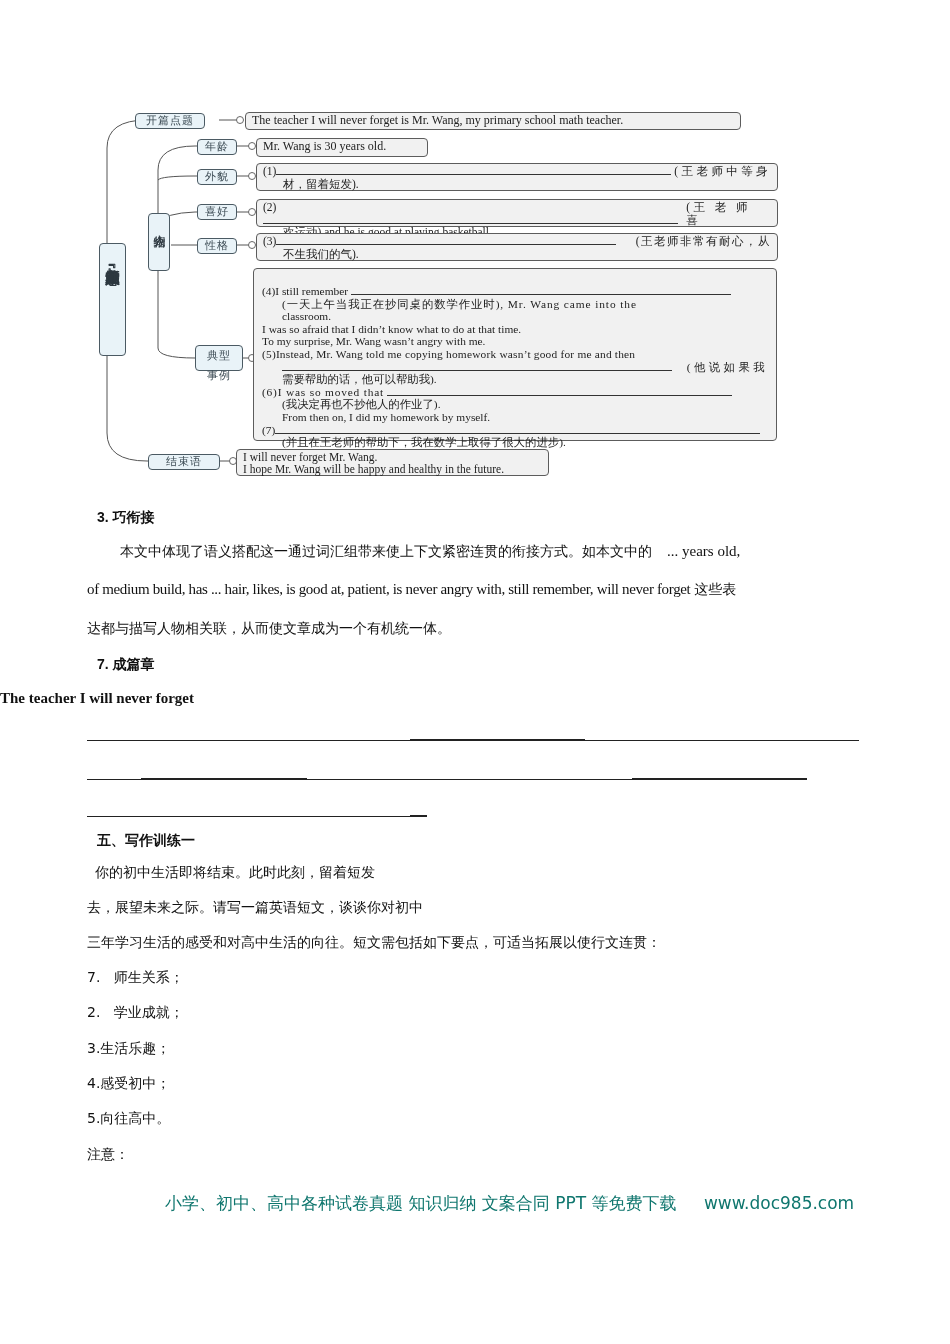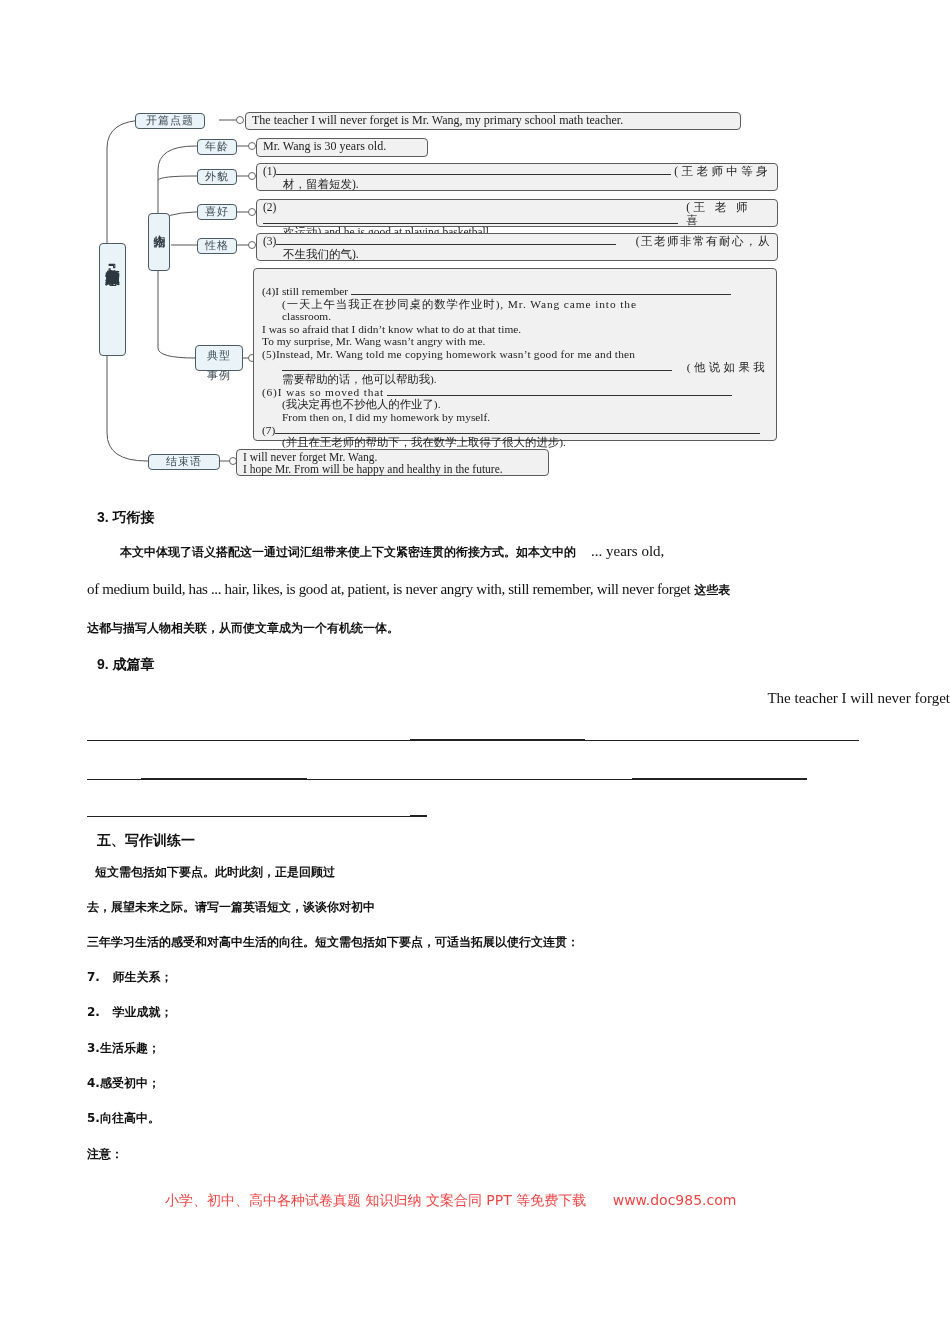--- a/index.html
+++ b/index.html
@@ -20,24 +20,24 @@
          padding:1px 6px; line-height:12.6px; }
   .knob { position:absolute; width:8px; height:8px; border:1px solid #666; border-radius:50%;
           background:#fff; box-sizing:border-box; }
   .blank { display:inline-block; border-bottom:1px solid #333; height:9px; vertical-align:baseline; }
   .cn-spaced { letter-spacing:3.4px; }
   .indent { padding-left:20px; }
 
   
   .heading { position:absolute; left:97px; font-family:Liberation Sans, sans-serif; font-weight:bold; font-size:14px; }
   .para { position:absolute; left:87px; font-size:15px; font-family:"Liberation Serif","DejaVu Serif",serif; }
-  .cn { font-family:"DejaVu Sans",sans-serif; font-size:12px;font-weight:bold; }
+  .cn { font-family:"DejaVu Sans",sans-serif; font-size:14px; }
   .rule { position:absolute; height:1px; background:#222; }
   .rule.thick { height:2px; }
-  .footer { position:absolute; left:165px; top:1192px; font-family:"DejaVu Sans",sans-serif; font-size:14px; color:#ef4444; }
+  .footer { position:absolute; left:165px; top:1192px; font-family:"DejaVu Sans",sans-serif; font-size:17px; color:#0f766e; }
 </style>
 </head>
 <body>
 
 <div id="mindmap">
   <svg class="lines" viewBox="0 0 700 375">
     <g fill="none" stroke="#555" stroke-width="1">
 
       <path d="M12 135 L12 40 Q12 12 52 12 L58 12"></path>
       <path d="M12 248 L12 325 Q12 353 52 353 L58 353"></path>
@@ -128,46 +128,46 @@
     <div class="indent">(我决定再也不抄他人的作业了).</div>
     <div class="indent">From then on, I did my homework by myself.</div>
     <div><span>(7)</span><span class="blank" style="width:485px;"></span></div>
     <div class="indent">(并且在王老师的帮助下，我在数学上取得了很大的进步).</div>
   </div>
 
   <div class="tag" style="left:53px;top:346px;width:72px;height:16px;">结束语</div>
   <div class="knob" style="left:134px;top:349px;"></div>
   <div class="box" style="left:141px;top:341px;width:313px;height:27px;font-size:11.5px;line-height:11.5px;padding-top:2px;">
     <div>I will never forget Mr. Wang.</div>
-    <div>I hope Mr. From will be happy and healthy in the future.</div>
+    <div>I hope Mr. Wang will be happy and healthy in the future.</div>
   </div>
 </div>
 
 <div class="heading" style="top:509px;">3. 巧衔接</div>
 <div class="para" style="top:543px;left:120px;">
   <span class="cn">本文中体现了语义搭配这一通过词汇组带来使上下文紧密连贯的衔接方式。如本文中的</span>&nbsp;&nbsp;&nbsp;&nbsp;<span>... years old,</span>
 </div>
 <div class="para" style="top:581px;">
   <span style="letter-spacing:-0.35px;">of medium build, has ... hair, likes, is good at, patient, is never angry with, still remember, will never forget</span> <span class="cn">这些表</span>
 </div>
 <div class="para cn" style="top:620px;">达都与描写人物相关联，从而使文章成为一个有机统一体。</div>
 
-<div class="heading" style="top:656px;">9. 成篇章</div>
-<div class="abs" style="left:0;width:950px;text-align:right;top:690px;font-weight:normal;font-size:15px;">The teacher I will never forget</div>
+<div class="heading" style="top:656px;">7. 成篇章</div>
+<div class="abs" style="left:0;width:950px;text-align:left;top:690px;font-weight:bold;font-size:15px;">The teacher I will never forget</div>
 
 <div class="rule" style="left:87px;top:740px;width:772px;"></div>
 <div class="rule thick" style="left:410px;top:739px;width:175px;"></div>
 <div class="rule" style="left:87px;top:779px;width:720px;"></div>
 <div class="rule thick" style="left:141px;top:778px;width:166px;"></div>
 <div class="rule thick" style="left:632px;top:778px;width:175px;"></div>
 <div class="rule" style="left:87px;top:816px;width:340px;"></div>
 <div class="rule thick" style="left:410px;top:815px;width:17px;"></div>
 
 <div class="heading" style="top:832px;">五、写作训练一</div>
-<div class="para cn" style="top:864px;left:95px;">短文需包括如下要点。此时此刻，正是回顾过</div>
+<div class="para cn" style="top:864px;left:95px;">你的初中生活即将结束。此时此刻，留着短发</div>
 <div class="para cn" style="top:899px;">去，展望未来之际。请写一篇英语短文，谈谈你对初中</div>
 <div class="para cn" style="top:934px;">三年学习生活的感受和对高中生活的向往。短文需包括如下要点，可适当拓展以使行文连贯：</div>
 
 <div class="para cn" style="top:969px;white-space:pre;">7.   师生关系；</div>
 <div class="para cn" style="top:1004px;white-space:pre;">2.   学业成就；</div>
 <div class="para cn" style="top:1040px;">3.生活乐趣；</div>
 <div class="para cn" style="top:1075px;">4.感受初中；</div>
 <div class="para cn" style="top:1110px;">5.向往高中。</div>
 <div class="para cn" style="top:1146px;">注意：</div>
 

